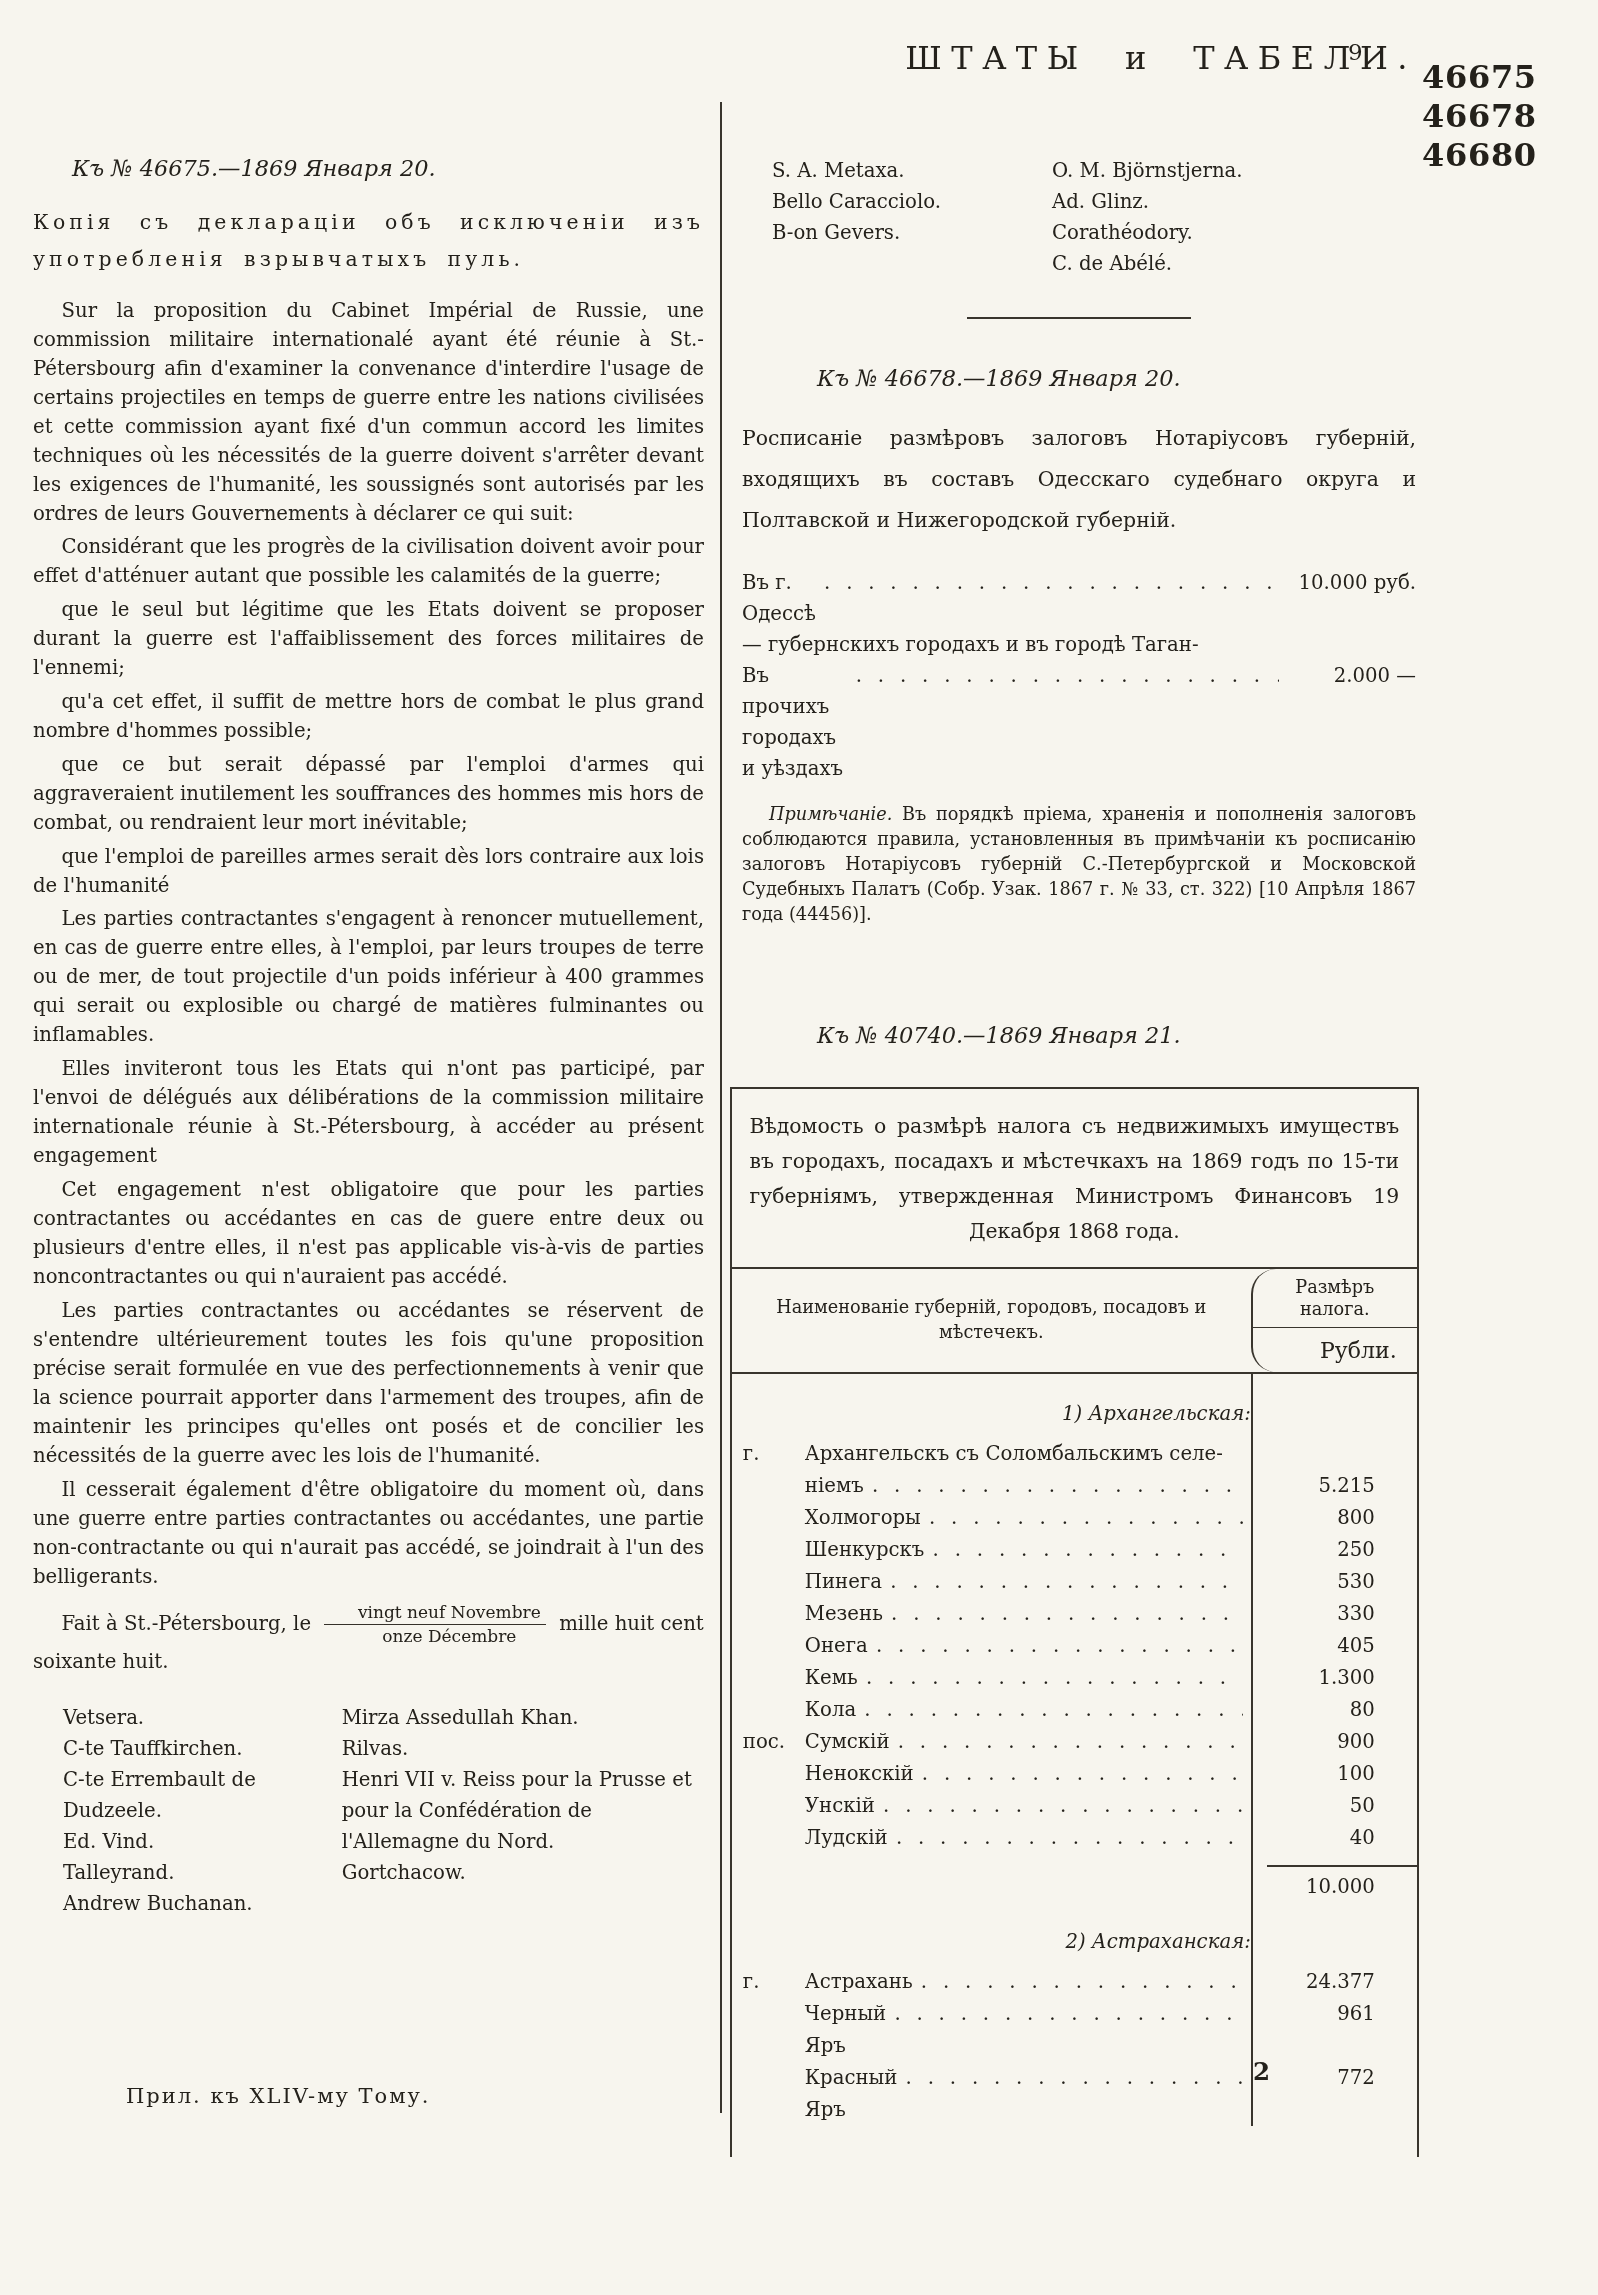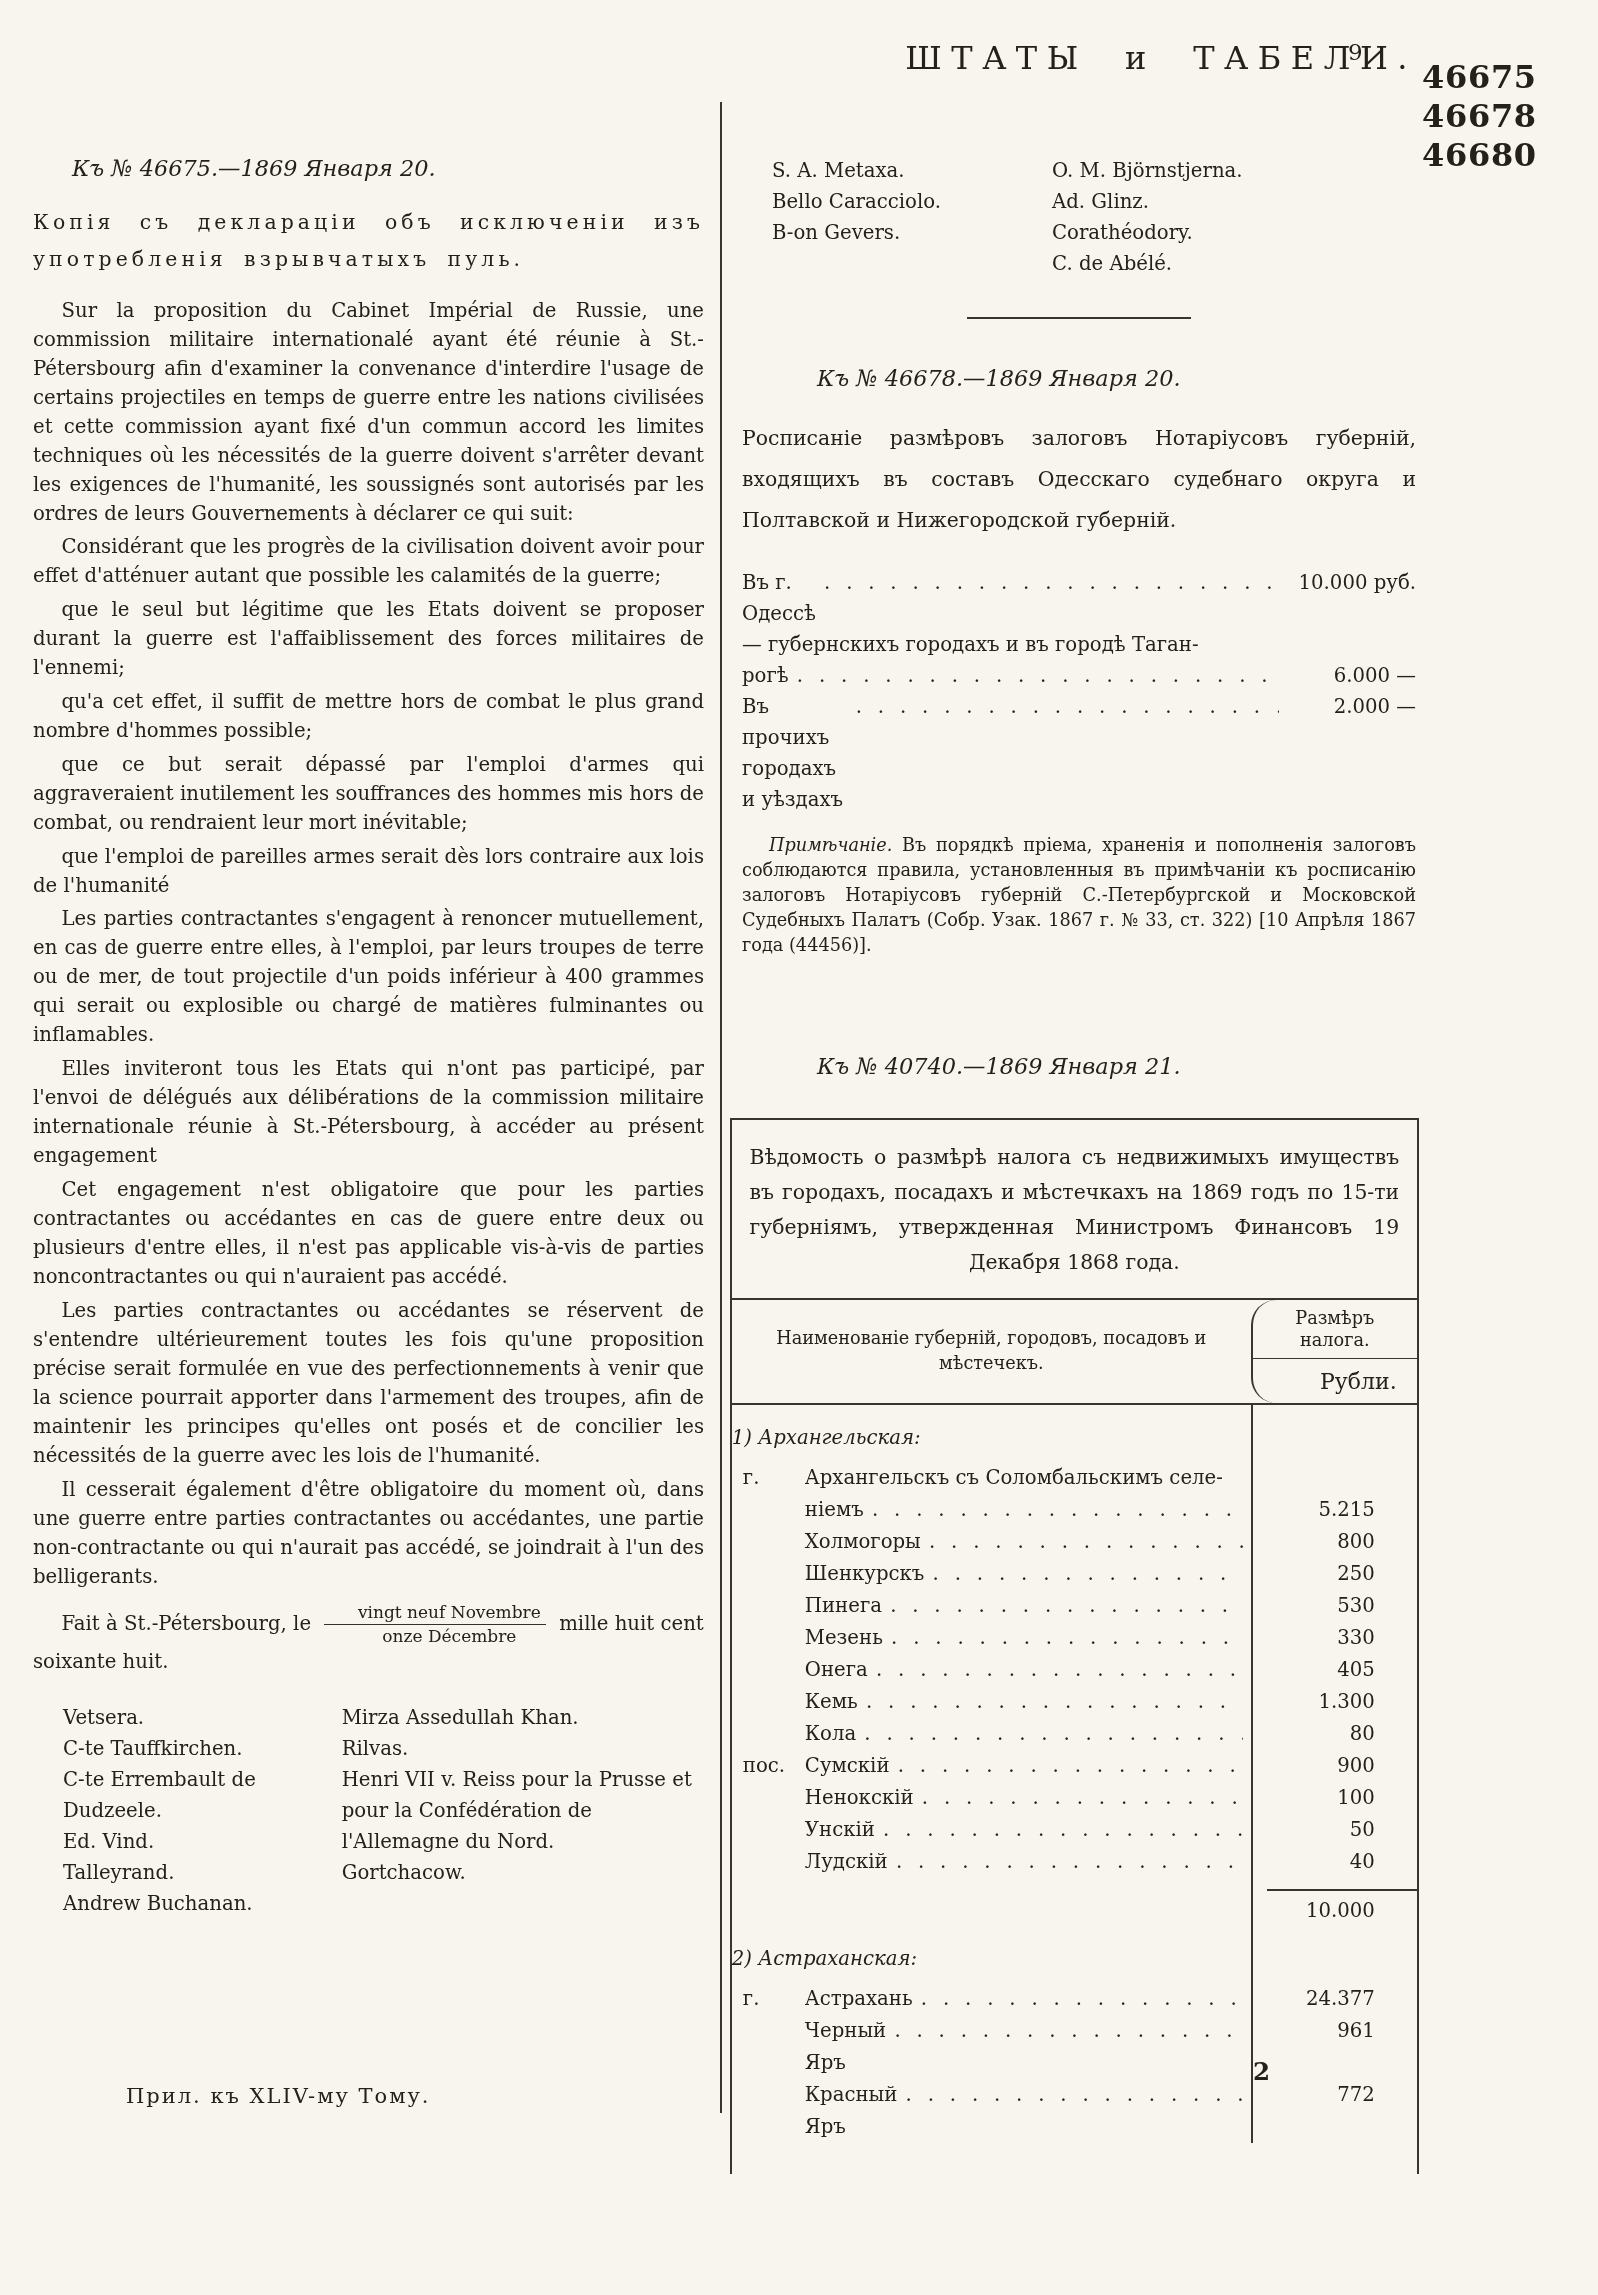--- a/index.html
+++ b/index.html
@@ -58,21 +58,21 @@
   .ved-title{font-size:20.4px;line-height:35px;text-align:justify;text-align-last:center;margin:0;padding:20.4px 17.7px 17.7px;}
   .tbl-head{display:flex;border-top:2px solid #39352d;border-bottom:2px solid #39352d;}
   .th-name{flex:1;display:flex;align-items:center;justify-content:center;text-align:center;font-size:17.7px;line-height:25px;padding:11px 27px;}
   .th-val{width:166px;flex:0 0 166px;border-left:2px solid #39352d;display:flex;flex-direction:column;box-sizing:border-box;border-radius:25px;}
   .th-val-top{flex:1;display:flex;align-items:center;justify-content:center;text-align:center;border-bottom:1.4px solid #39352d;font-size:17.7px;line-height:22.4px;padding:6.8px 12.2px;}
   .th-val-bottom{display:flex;align-items:center;justify-content:center;font-size:22px;padding:9.5px 6.8px;margin-left:47px;}
 
   .tbl-body{position:relative;font-size:19.7px;}
   .tbl-body::after{content:"";position:absolute;top:0;bottom:0;right:164px;width:2px;background:#39352d;}
   .sec-row{display:flex;}
-  .sec-title{flex:1;font-style:italic;text-align:left;padding:20.4px 0 13.6px;}
+  .sec-title{flex:1;font-style:italic;text-align:right;padding:20.4px 0 13.6px;margin-top:7px;}
   .sec-gap{width:166px;flex:0 0 166px;}
   .trow2{display:flex;align-items:baseline;line-height:32px;}
   .rprefix{width:73px;flex:0 0 73px;padding-left:11px;box-sizing:border-box;}
   .rname{flex:0 1 auto;}
   .rval{width:166px;flex:0 0 166px;text-align:right;padding-right:42px;box-sizing:border-box;}
   .empty-val .rleader::after{content:"";}
   .subtotal-row{display:flex;justify-content:flex-end;margin-top:11px;}
   .subtotal-val{width:150px;border-top:2px solid #39352d;text-align:right;padding:8.2px 42px 4.1px 0;box-sizing:border-box;}
 
   .vol-footer{position:absolute;top:2084px;left:126px;font-size:21px;letter-spacing:2px;}
@@ -193,25 +193,20 @@
     <div class="tariff">
       <div class="tariff-line">
         <span class="t-label">Въ г. Одессѣ</span>
         <span class="rleader"></span>
         <span class="t-amount">10.000 руб.</span>
       </div>
       <div class="tariff-line">
         <span class="t-label">— губернскихъ городахъ и въ городѣ Таган-</span>
       </div>
       <div class="tariff-line">
-        <span class="t-label">рогѣ</span>
-        <span class="rleader"></span>
-        <span class="t-amount">6.000 —</span>
-      </div>
-      <div class="tariff-line">
         <span class="t-label">Въ прочихъ городахъ и уѣздахъ</span>
         <span class="rleader"></span>
         <span class="t-amount">2.000 —</span>
       </div>
     </div>
 
     <p class="note"><i class="note-label">Примѣчаніе.</i> <span>Въ порядкѣ пріема, храненія и пополненія залоговъ соблюдаются правила, установленныя въ примѣчаніи къ росписанію залоговъ Нотаріусовъ губерній С.-Петербургской и Московской Судебныхъ Палатъ (Собр. Узак. 1867 г. № 33, ст. 322) [10 Апрѣля 1867 года (44456)].</span></p>
 
     <p class="doc-heading doc-heading-r doc3">Къ № 40740.—1869 Января 21.</p>
 

